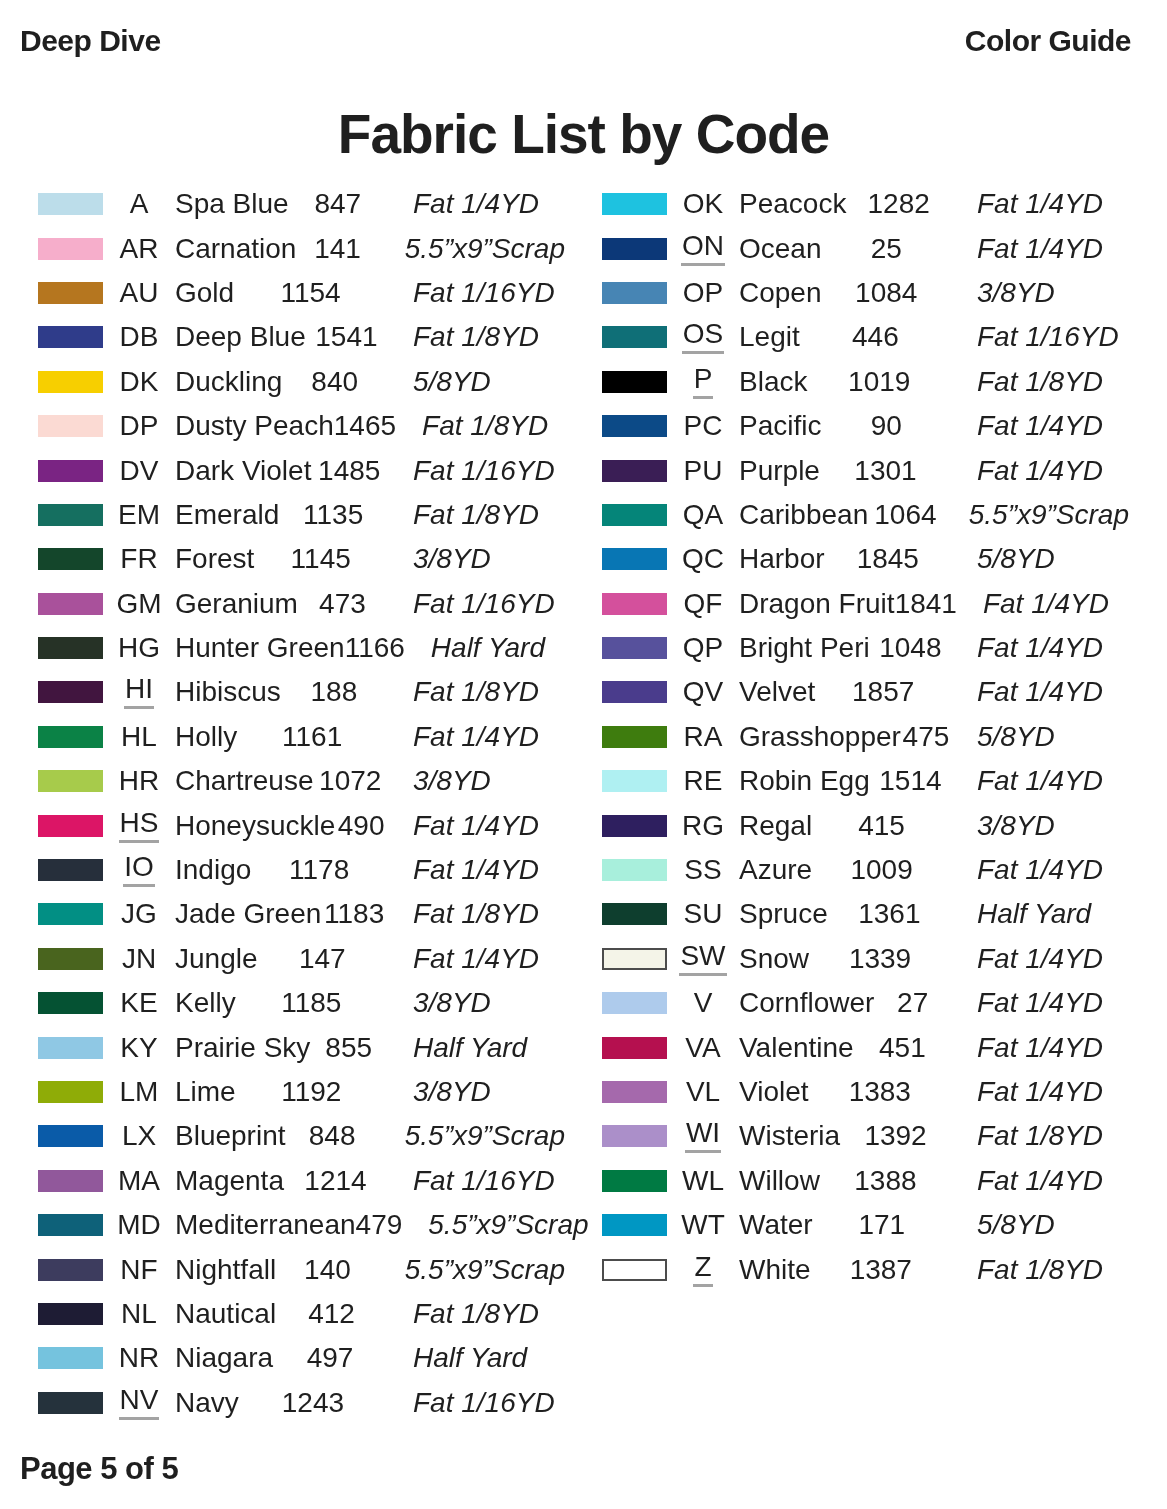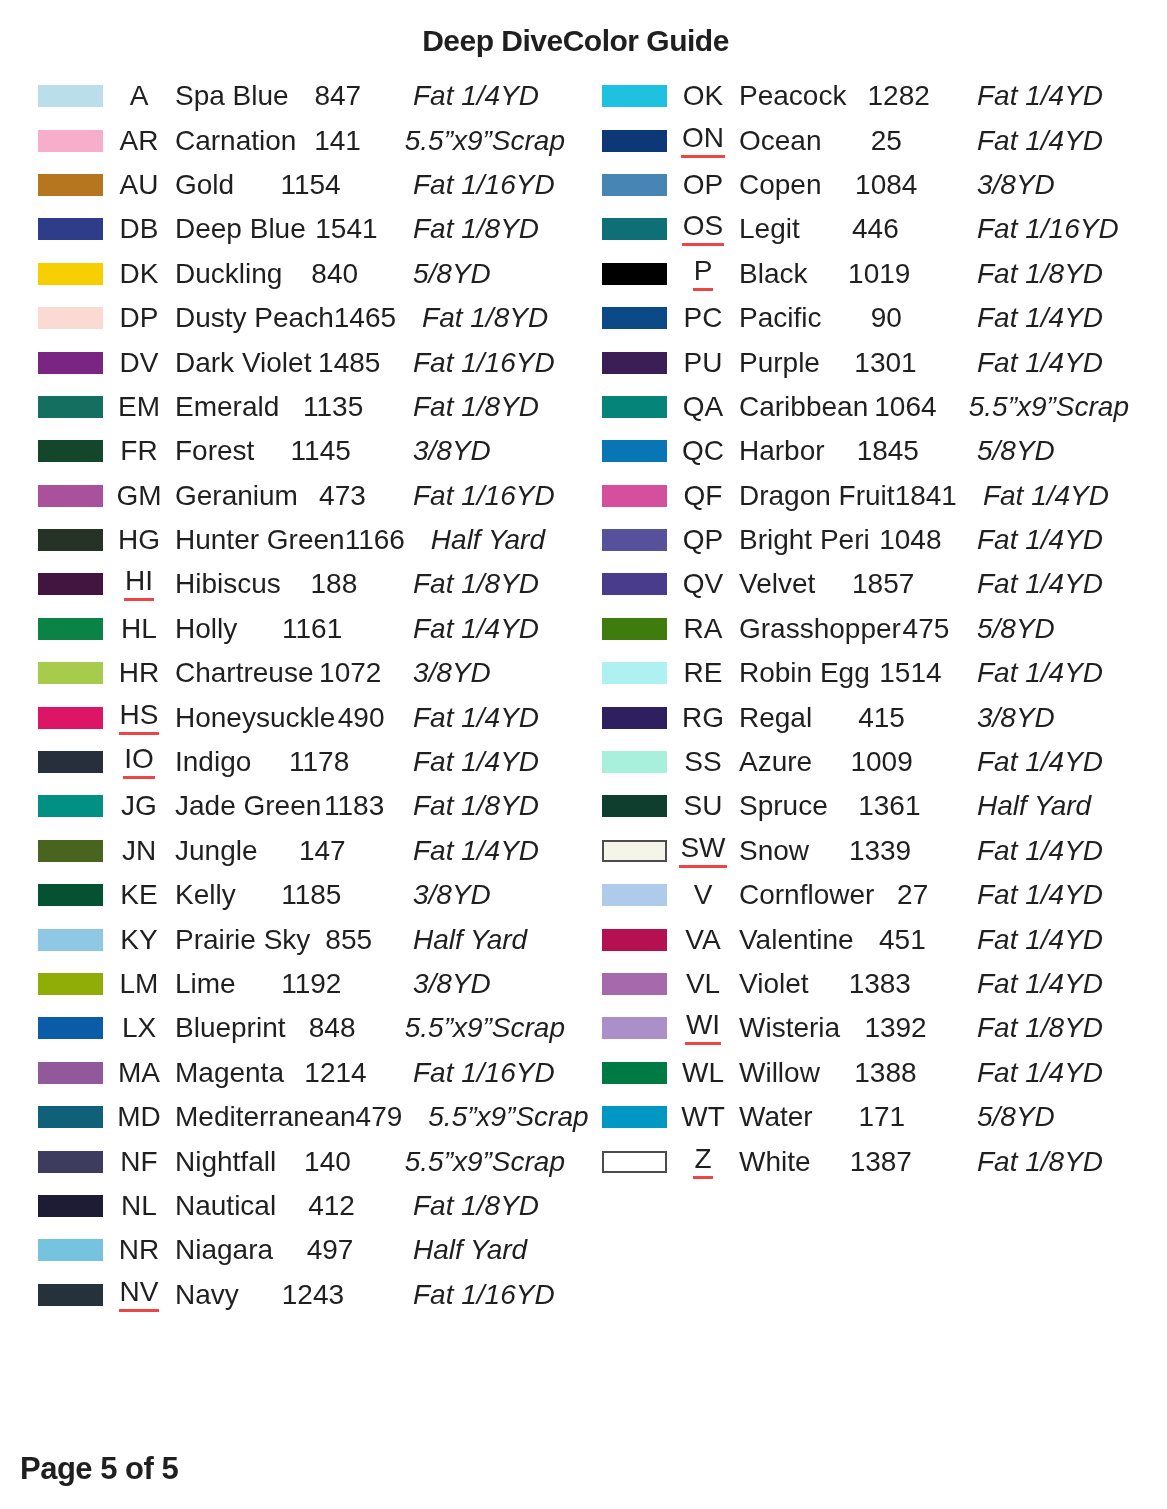--- a/index.html
+++ b/index.html
@@ -8,21 +8,21 @@
     position: relative;
     width: 1167px;
     height: 1509px;
     background: #ffffff;
     font-family: "Liberation Sans", sans-serif;
     color: #1f1f1f;
     overflow: hidden;
   }
   .header {
     display: flex;
-    justify-content: center;
+    justify-content: space-between;
     padding: 24px 36px 0 20px;
     font-size: 30px;
     font-weight: bold;
     letter-spacing: -0.5px;
   }
   .doc-title {
     font-size: 55px;
     font-weight: bold;
     text-align: center;
     letter-spacing: -1px;
@@ -45,21 +45,21 @@
   }
   .swatch {
     flex: 0 0 65px;
     height: 22px;
     margin-right: 8px;
   }
   .swatch.bordered { border: 2.5px solid #4c4c4c; }
   .code { flex: 0 0 56px; text-align: center; }
   .code .u {
     display: inline-block;
-    border-bottom: 3px solid #ef4444;
+    border-bottom: 3px solid #a3a3a3;
     padding: 0 1px 3px 1px;
   }
   .name { margin-left: 8px; overflow: visible; }
   .qty { flex: 1 1 auto; text-align: center; }
   .size { flex: 0 0 152px; margin-left: 26px; font-style: italic; }
   .footer {
     position: absolute;
     left: 0;
     right: 0;
     bottom: 22px;
@@ -73,20 +73,21 @@
 </style>
 </head>
 <body>
 
 <div class="page">
   <div class="header">
     <div>Deep Dive</div>
     <div>Color Guide</div>
   </div>
 
+  <div class="doc-title">Fabric List by Code</div>
 
   <div class="list" id="fabric-columns">
       <div class="col">
         <div class="row">
           <span class="swatch" style="background: rgb(188, 221, 234);"></span>
           <span class="code"><span>A</span></span>
           <span class="name">Spa Blue</span>
           <span class="qty">847</span>
           <span class="size">Fat 1/4YD</span>
         </div>

